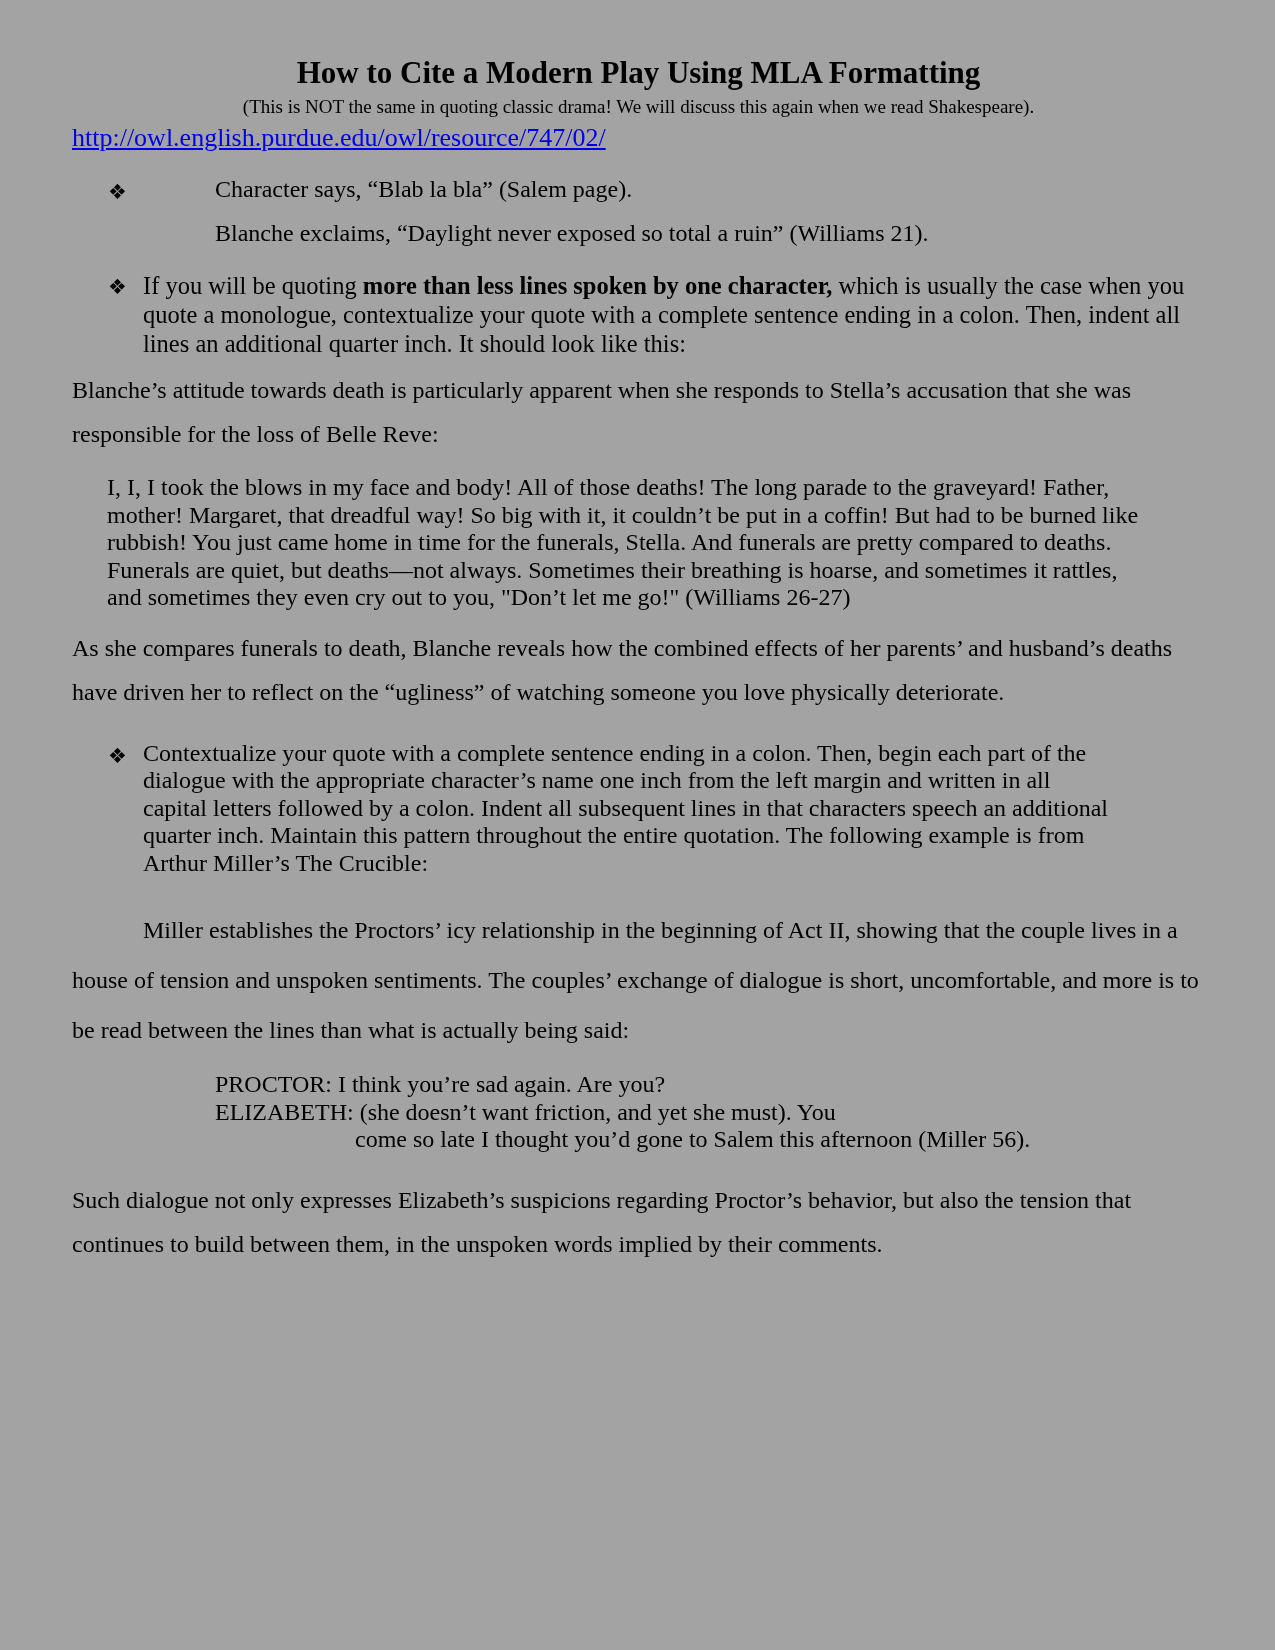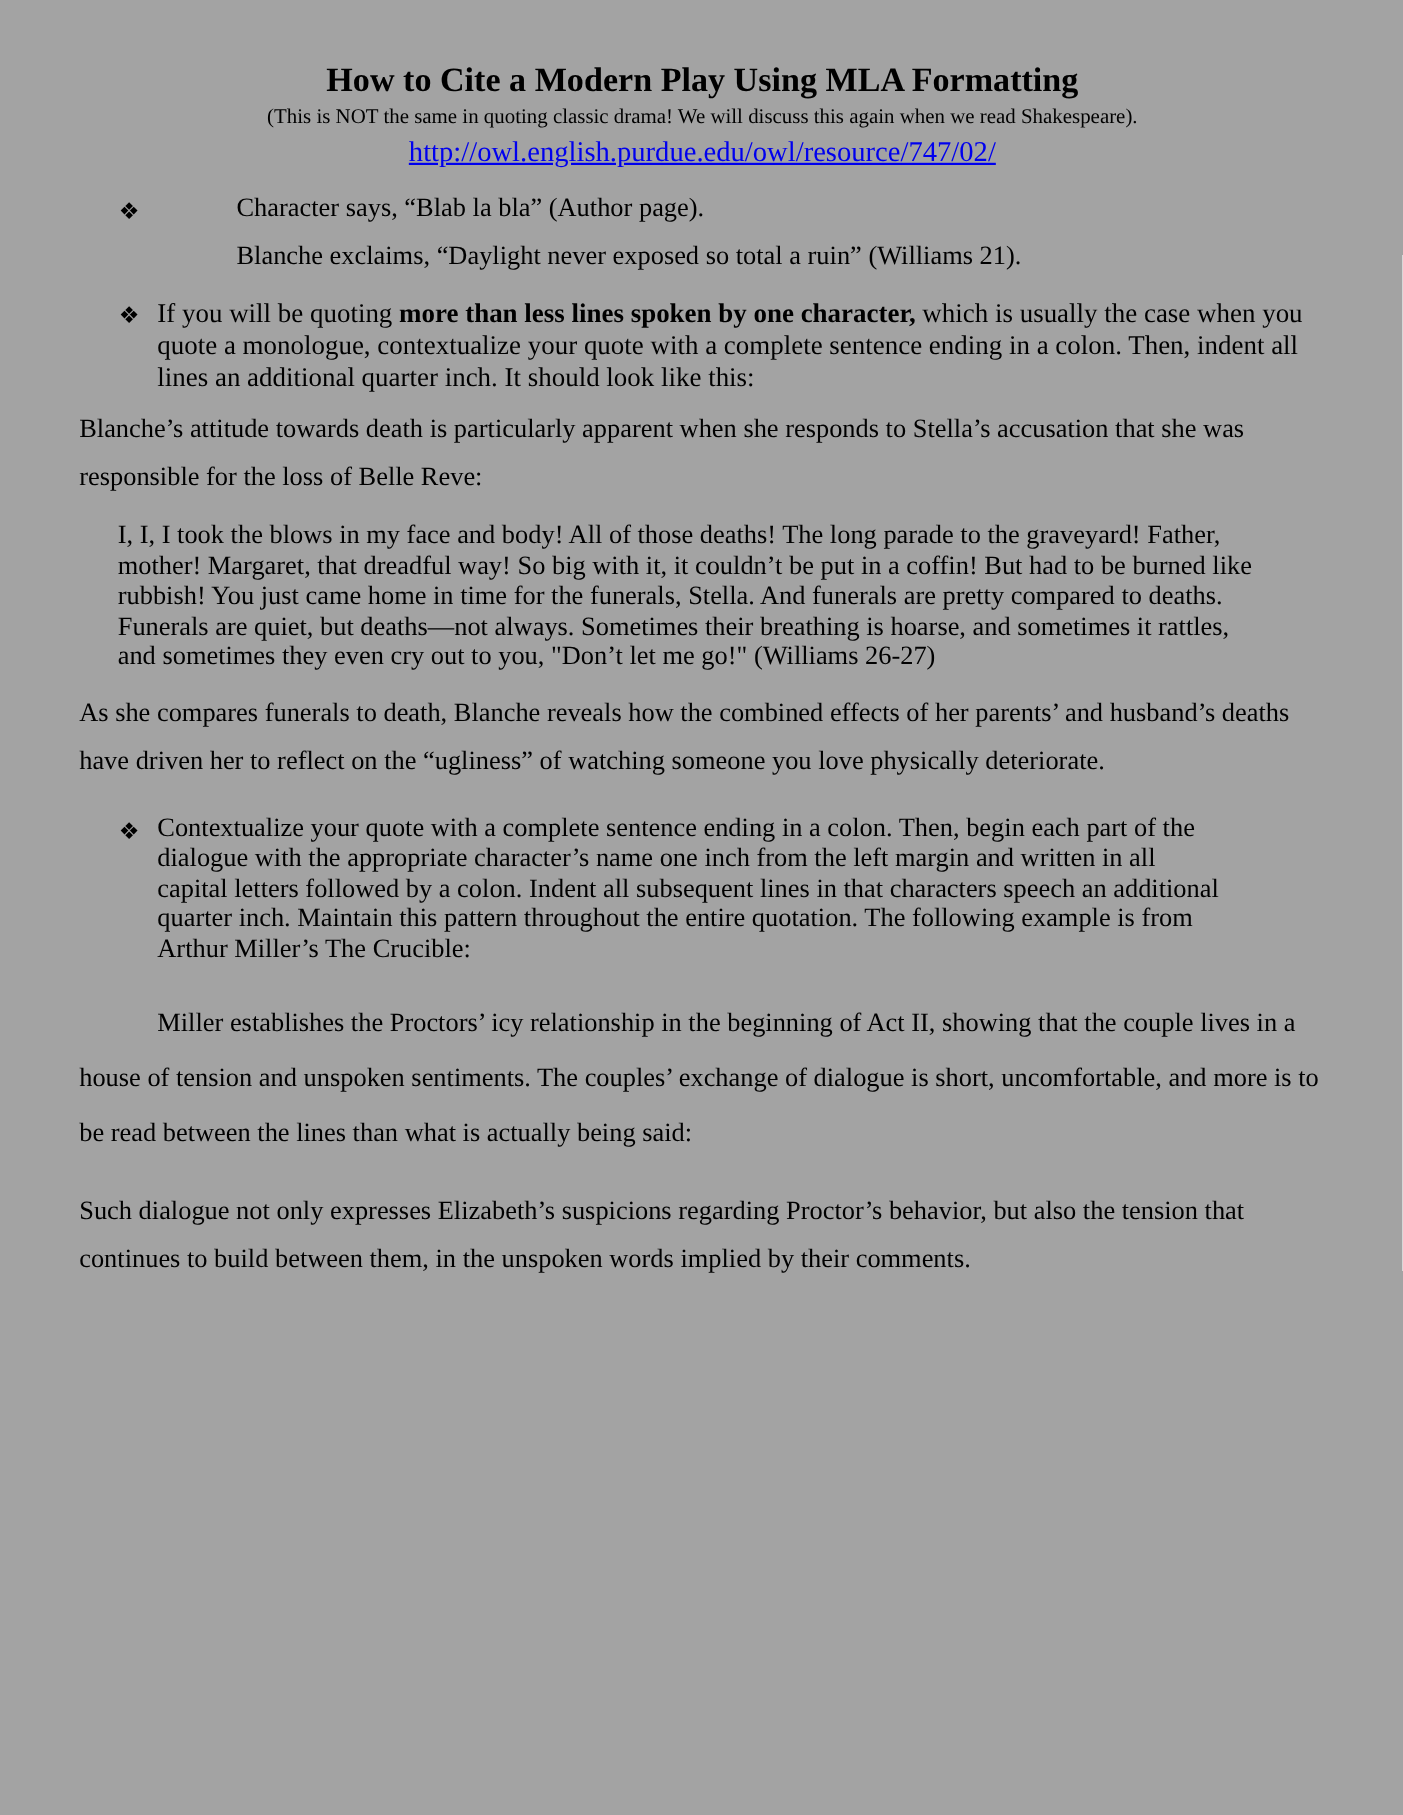--- a/index.html
+++ b/index.html
@@ -28,21 +28,20 @@
     line-height: 38px;
   }
   .doc-subtitle {
     margin: 0;
     text-align: center;
     font-size: 19px;
     line-height: 30px;
   }
   .link-line {
     margin: 0;
-    text-align: center;
     font-size: 26px;
     line-height: 32px;
   }
   .doc-link {
     text-decoration: underline;
     cursor: pointer;
   }
   .bullet-item {
     position: relative;
     padding-left: 71px;
@@ -106,21 +105,21 @@
   <h1 class="doc-title">How to Cite a Modern Play Using MLA Formatting</h1>
 
   <p class="doc-subtitle">(This is NOT the same in quoting classic drama! We will discuss this again when we read Shakespeare).</p>
 
   <p class="link-line"><a class="doc-link" href="#" style="color: rgb(0, 0, 238);">http://owl.english.purdue.edu/owl/resource/747/02/</a></p>
 
   <div class="bullet-item bullet-1">
     <span class="bullet-glyph">❖</span>
   </div>
 
-  <p class="example-line example-1">Character says, “Blab la bla” (Author page).</p>
+  <p class="example-line example-1">Character says, “Blab la bla” (Salem page).</p>
 
   <p class="example-line example-2">Blanche exclaims, “Daylight never exposed so total a ruin” (Williams 21).</p>
 
   <div class="bullet-item bullet-2">
     <span class="bullet-glyph">❖</span>
     <span><span>If you will be quoting </span><b>more than less lines spoken by one character,</b><span> which is usually the case when you quote a monologue, contextualize your quote with a complete sentence ending in a colon. Then, indent all lines an additional quarter inch. It should look like this:</span></span>
   </div>
 
   <p class="para-double blanche-intro">Blanche’s attitude towards death is particularly apparent when she responds to Stella’s accusation that she was responsible for the loss of Belle Reve:</p>
 
@@ -129,16 +128,21 @@
   <p class="para-double blanche-analysis">As she compares funerals to death, Blanche reveals how the combined effects of her parents’ and husband’s deaths have driven her to reflect on the “ugliness” of watching someone you love physically deteriorate.</p>
 
   <div class="bullet-item bullet-3">
     <span class="bullet-glyph">❖</span>
   </div>
 
   <p class="indented-para">Contextualize your quote with a complete sentence ending in a colon. Then, begin each part of the dialogue with the appropriate character’s name one inch from the left margin and written in all capital letters followed by a colon. Indent all subsequent lines in that characters speech an additional quarter inch. Maintain this pattern throughout the entire quotation. The following example is from Arthur Miller’s The Crucible:</p>
 
   <p class="para-double miller-intro">Miller establishes the Proctors’ icy relationship in the beginning of Act II, showing that the couple lives in a house of tension and unspoken sentiments. The couples’ exchange of dialogue is short, uncomfortable, and more is to be read between the lines than what is actually being said:</p>
 
+  <div class="dialogue-block">
+    <div>PROCTOR: I think you’re sad again. Are you?</div>
+    <div>ELIZABETH: (she doesn’t want friction, and yet she must). You</div>
+    <div class="dialogue-wrap-indent">come so late I thought you’d gone to Salem this afternoon (Miller 56).</div>
+  </div>
 
   <p class="para-double final-para">Such dialogue not only expresses Elizabeth’s suspicions regarding Proctor’s behavior, but also the tension that continues to build between them, in the unspoken words implied by their comments.</p>
 
 </div>
 
 </body></html>

